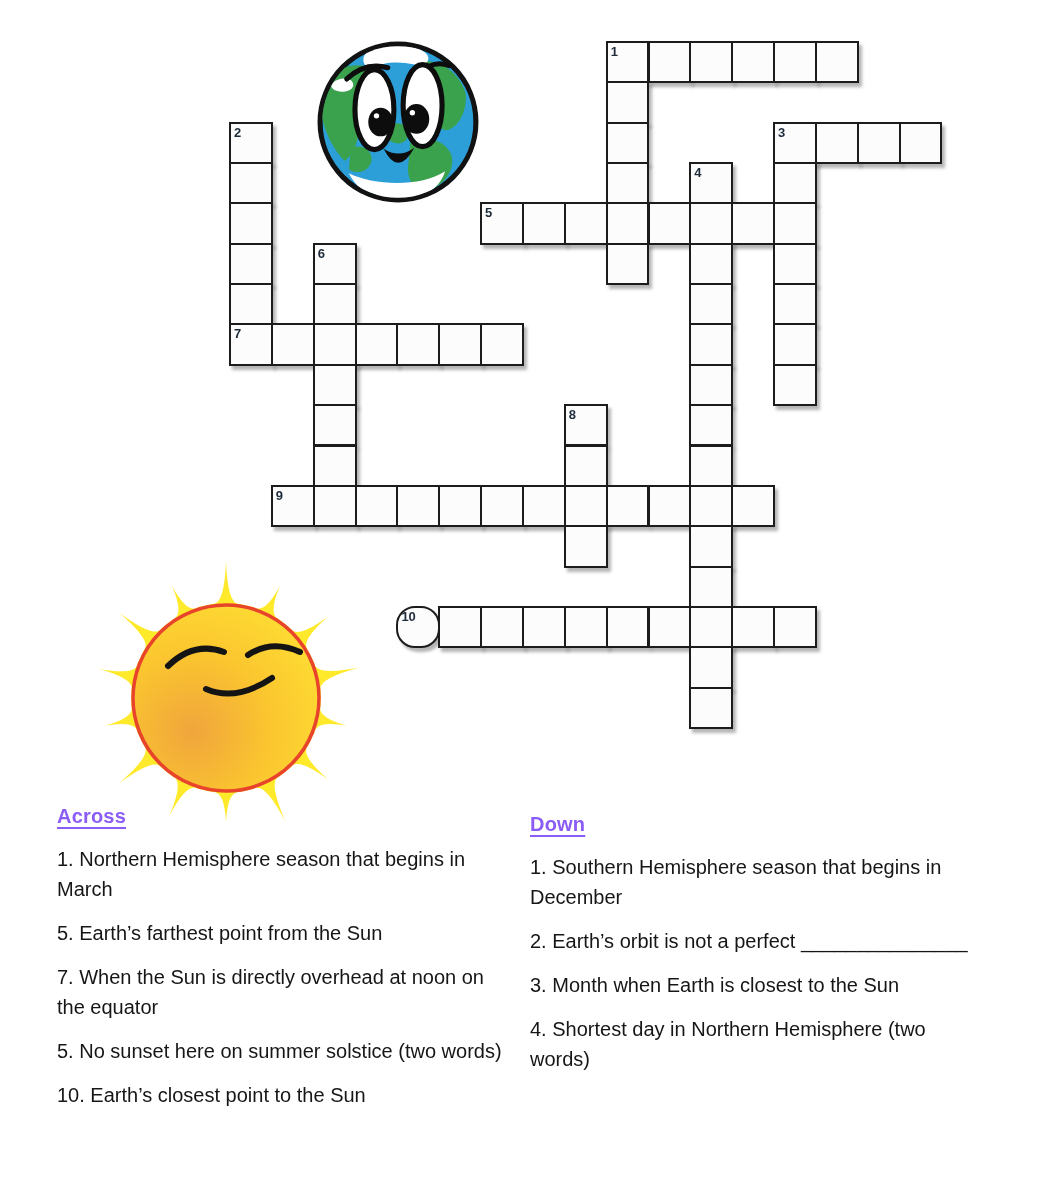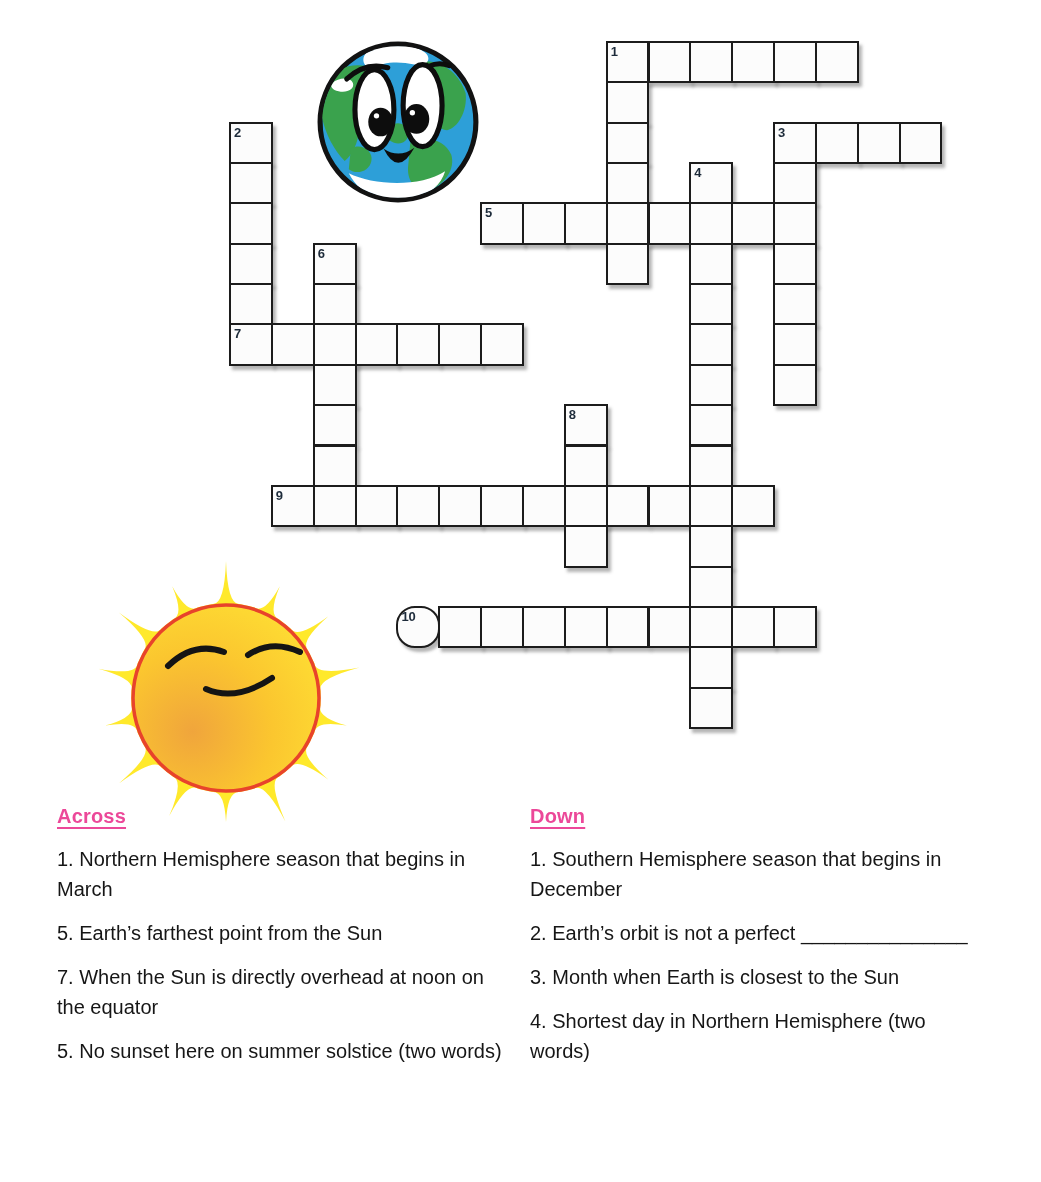--- a/index.html
+++ b/index.html
@@ -16,25 +16,25 @@
   }
   .cell-number{
     position:absolute;left:3px;top:1px;
     font-size:13px;line-height:15px;font-weight:600;color:#1d2b3a;
   }
   
   .illus{position:absolute;}
   
   .clue-col{position:absolute;top:801px;width:500px;}
   #across-col{left:57px;}
-  #down-col{left:530px;}
+  #down-col{left:530px;margin-top:8px;}
   .clue-heading{
     font-size:20px;font-weight:700;line-height:30px;margin:0 0 13px 0;
     text-decoration:underline;text-decoration-thickness:2px;text-underline-offset:4px;
-    letter-spacing:0.2px;color:#ec4899;
+    letter-spacing:0.2px;color:#8b5cf6;
   }
   .clue{
     font-size:20px;line-height:30px;margin:0 0 14px 0;
     white-space:pre-line;color:#161616;
   }
 </style>
 </head>
 <body>
 
 <div id="grid">
@@ -190,20 +190,21 @@
 
 <div class="clue-col" id="across-col">
   <div class="clue-heading">Across</div>
   <div id="across-list">
       <div class="clue">1. Northern Hemisphere season that begins in
 March</div>
       <div class="clue">5. Earth’s farthest point from the Sun</div>
       <div class="clue">7. When the Sun is directly overhead at noon on
 the equator</div>
       <div class="clue">5. No sunset here on summer solstice (two words)</div>
+      <div class="clue">10. Earth’s closest point to the Sun</div>
     </div>
 </div>
 
 <div class="clue-col" id="down-col">
   <div class="clue-heading">Down</div>
   <div id="down-list">
       <div class="clue">1. Southern Hemisphere season that begins in
 December</div>
       <div class="clue">2. Earth’s orbit is not a perfect _______________</div>
       <div class="clue">3. Month when Earth is closest to the Sun</div>

